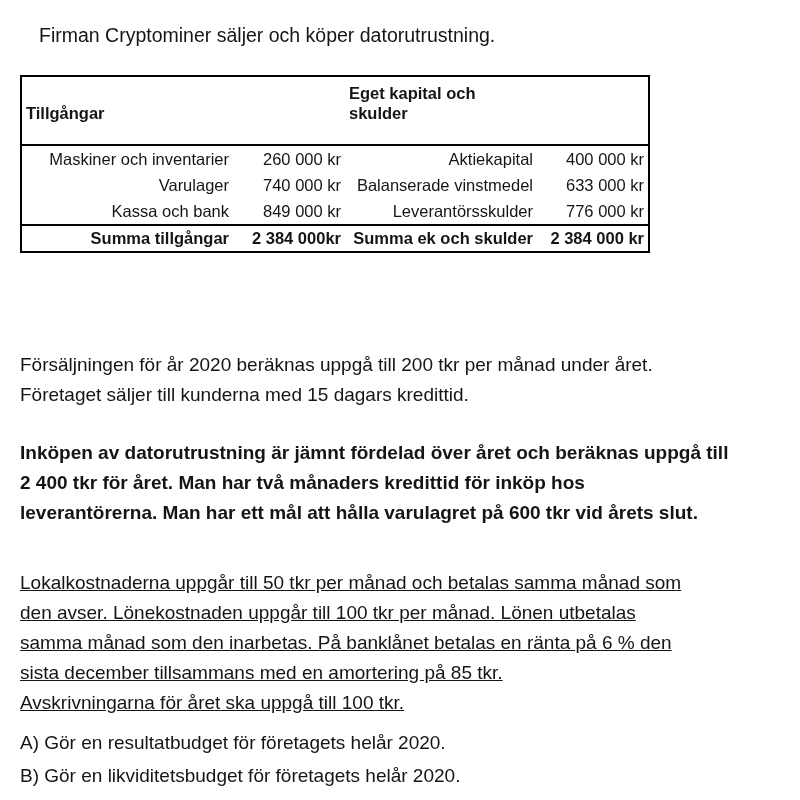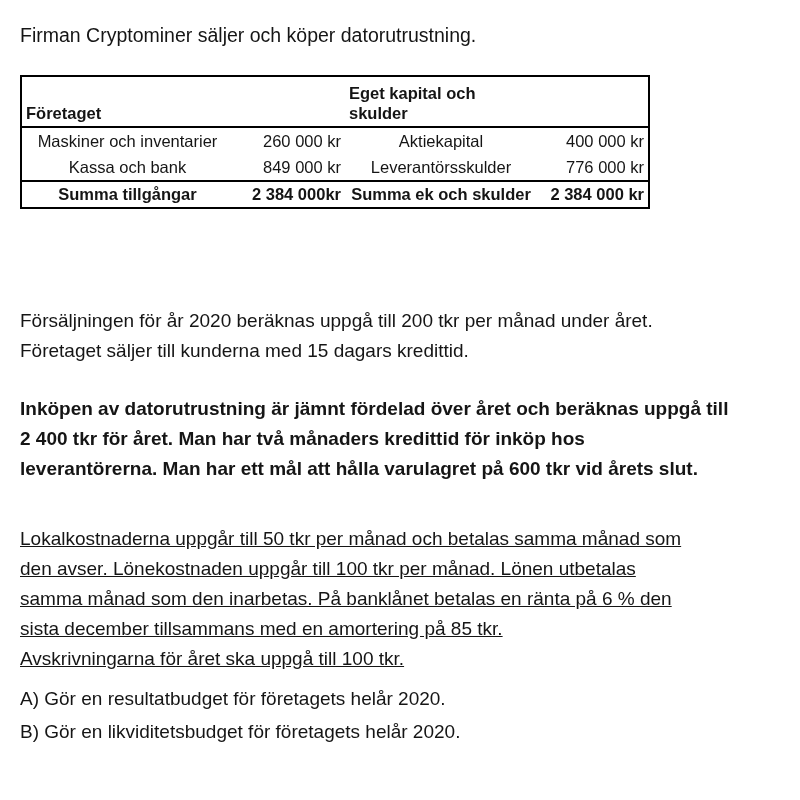--- a/index.html
+++ b/index.html
@@ -17,20 +17,21 @@
   .page {
     box-sizing: border-box;
     width: 800px;
     height: 800px;
     padding: 24px 18px 0 20px;
   }
   .doc-title {
     font-size: 19.5px;
     line-height: 23px;
     white-space: nowrap;
+    margin-left: 19px;
   }
   
   table.balance {
     border-collapse: collapse;
     table-layout: fixed;
     width: 628px;
     margin-top: 28px;
     border: 2px solid #000;
     font-size: 16.5px;
   }
@@ -39,29 +40,29 @@
     padding: 0 4px;
     overflow: hidden;
     white-space: nowrap;
   }
   table.balance thead th {
     height: 46px;
     vertical-align: bottom;
     text-align: left;
     font-weight: bold;
     border-bottom: 2px solid #000;
-    padding-bottom: 3px;
+    padding-bottom: 21px;
     white-space: pre-line;
     line-height: 20px;
   }
   table.balance tbody td {
     height: 26px;
     vertical-align: middle;
   }
-  td.label { text-align: center; }
+  td.label { text-align: right; }
   td.value { text-align: right; }
   table.balance tfoot td {
     height: 25px;
     vertical-align: middle;
     font-weight: bold;
     border-top: 2px solid #000;
   }
   
   .para {
     width: 766px;
@@ -89,33 +90,39 @@
 
   <table class="balance">
     <colgroup>
       <col style="width:212px">
       <col style="width:112px">
       <col style="width:192px">
       <col style="width:112px">
     </colgroup>
     <thead>
       <tr>
-        <th>Företaget</th>
+        <th>Tillgångar</th>
         <th></th>
         <th>Eget kapital och
 skulder</th>
         <th></th>
       </tr>
     </thead>
     <tbody>
       <tr>
         <td class="label">Maskiner och inventarier</td>
         <td class="value">260 000 kr</td>
         <td class="label">Aktiekapital</td>
         <td class="value">400 000 kr</td>
+      </tr>
+      <tr>
+        <td class="label">Varulager</td>
+        <td class="value">740 000 kr</td>
+        <td class="label">Balanserade vinstmedel</td>
+        <td class="value">633 000 kr</td>
       </tr>
       <tr>
         <td class="label">Kassa och bank</td>
         <td class="value">849 000 kr</td>
         <td class="label">Leverantörsskulder</td>
         <td class="value">776 000 kr</td>
       </tr>
     </tbody>
     <tfoot>
       <tr>

